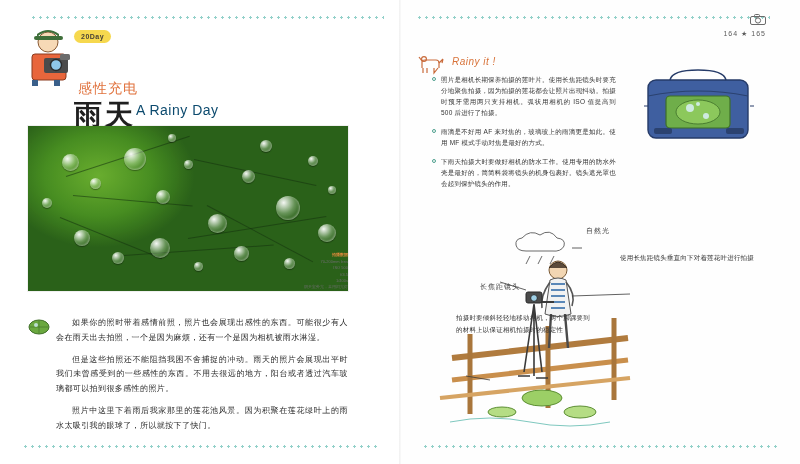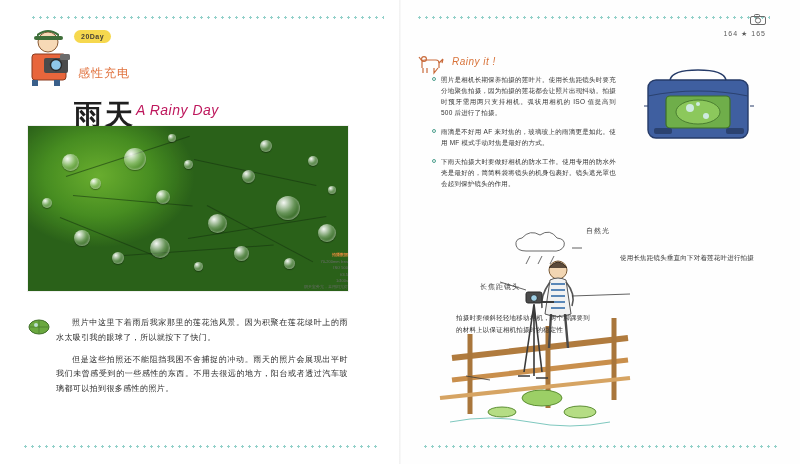--- a/index.html
+++ b/index.html
@@ -70,42 +70,41 @@
     color: #4a4336;
     font-size: 7px;
     font-weight: bold;
     padding: 3px 7px;
     border-radius: 9px;
     letter-spacing: .5px;
   }
   .subtitle-cn {
     position: absolute;
     left: 78px;
-    top: 65px;
-    font-size: 12px;
+    top: 80px;
+    font-size: 14px;
     color: #e0713c;
     letter-spacing: 1px;
   }
   .title-cn {
     position: absolute;
     left: 74px;
     top: 96px;
     font-size: 28px;
     font-weight: bold;
     color: #1f1f1f;
     letter-spacing: 3px;
   }
   .title-en {
     position: absolute;
     left: 136px;
     top: 102px;
     font-size: 14px;
-    color: #be185d;
+    color: #0c4a6e;
     letter-spacing: .5px;
-    font-style: italic;
   }
   .photo-frame {
     position: absolute;
     left: 28px;
     top: 126px;
     width: 320px;
     height: 165px;
     overflow: hidden;
     background: #1c3a1a;
     box-shadow: 0 0 0 1px rgba(0,0,0,.06);
@@ -353,22 +352,23 @@
 
     <div class="leaf-icon-left">
       <svg width="22" height="18" viewBox="0 0 22 18">
         <ellipse cx="11" cy="9" rx="10" ry="7" fill="#6aa83f" stroke="#3e6e26" stroke-width="1"></ellipse>
         <path d="M2 9 L20 9 M11 3 L11 15" stroke="#3e6e26" stroke-width=".6"></path>
         <circle cx="8" cy="7" r="2" fill="#cfeaf5" opacity=".8"></circle>
       </svg>
     </div>
 
     <div class="body-left">
+      <p class="indent">如果你的照时带着感情前照，照片也会展现出感性的东西。可能很少有人会在雨天出去拍照，一个是因为麻烦，还有一个是因为相机被雨水淋湿。</p>
+      <p class="indent">但是这些拍照还不能阻挡我困不舍捕捉的冲动。雨天的照片会展现出平时我们未曾感受到的一些感性的东西。不用去很远的地方，阳台或者透过汽车玻璃都可以拍到很多感性的照片。</p>
       <p class="indent">照片中这里下着雨后我家那里的莲花池风景。因为积聚在莲花绿叶上的雨水太吸引我的眼球了，所以就按下了快门。</p>
-      <p class="indent">但是这些拍照还不能阻挡我困不舍捕捉的冲动。雨天的照片会展现出平时我们未曾感受到的一些感性的东西。不用去很远的地方，阳台或者透过汽车玻璃都可以拍到很多感性的照片。</p>
     </div>
   </div>
 
   <div class="page right">
     <div class="dots-top"></div>
     <div class="dots-bottom"></div>
   </div>
 
   <div class="camera-icon-top">
     <svg width="16" height="11" viewBox="0 0 16 11">

